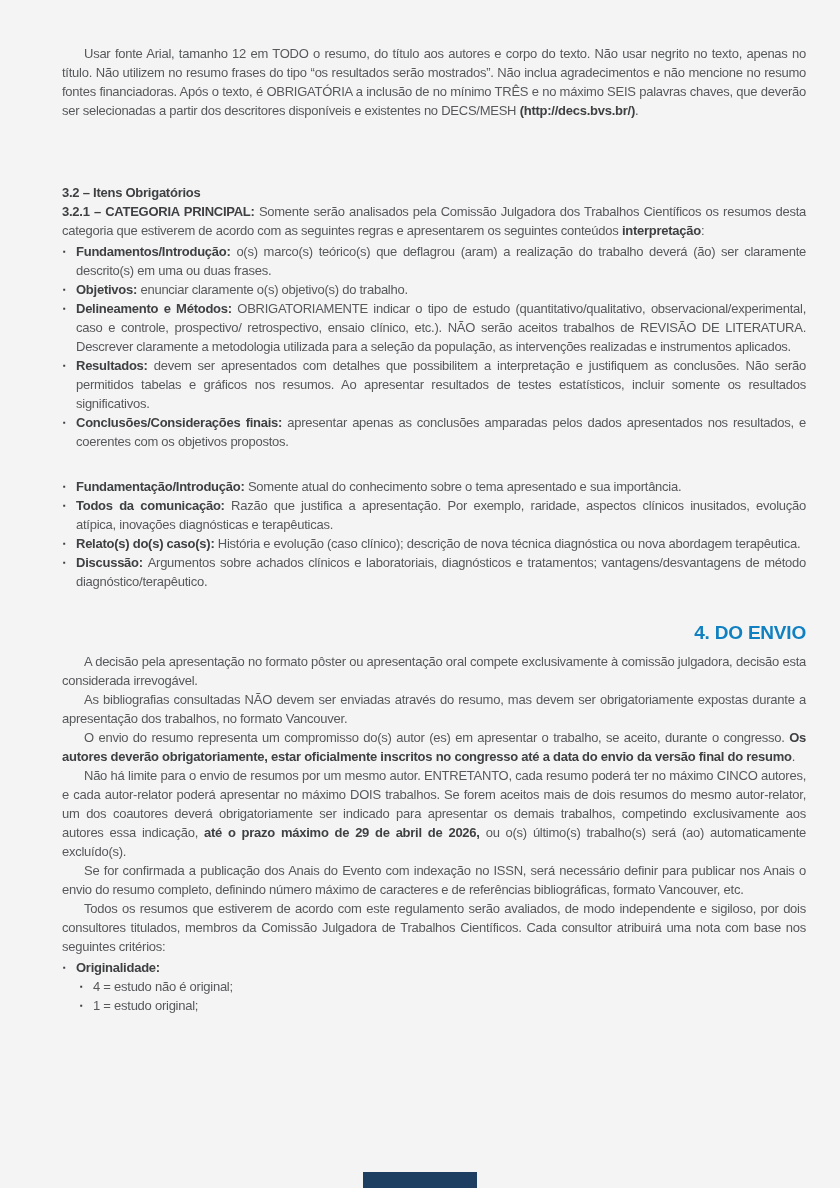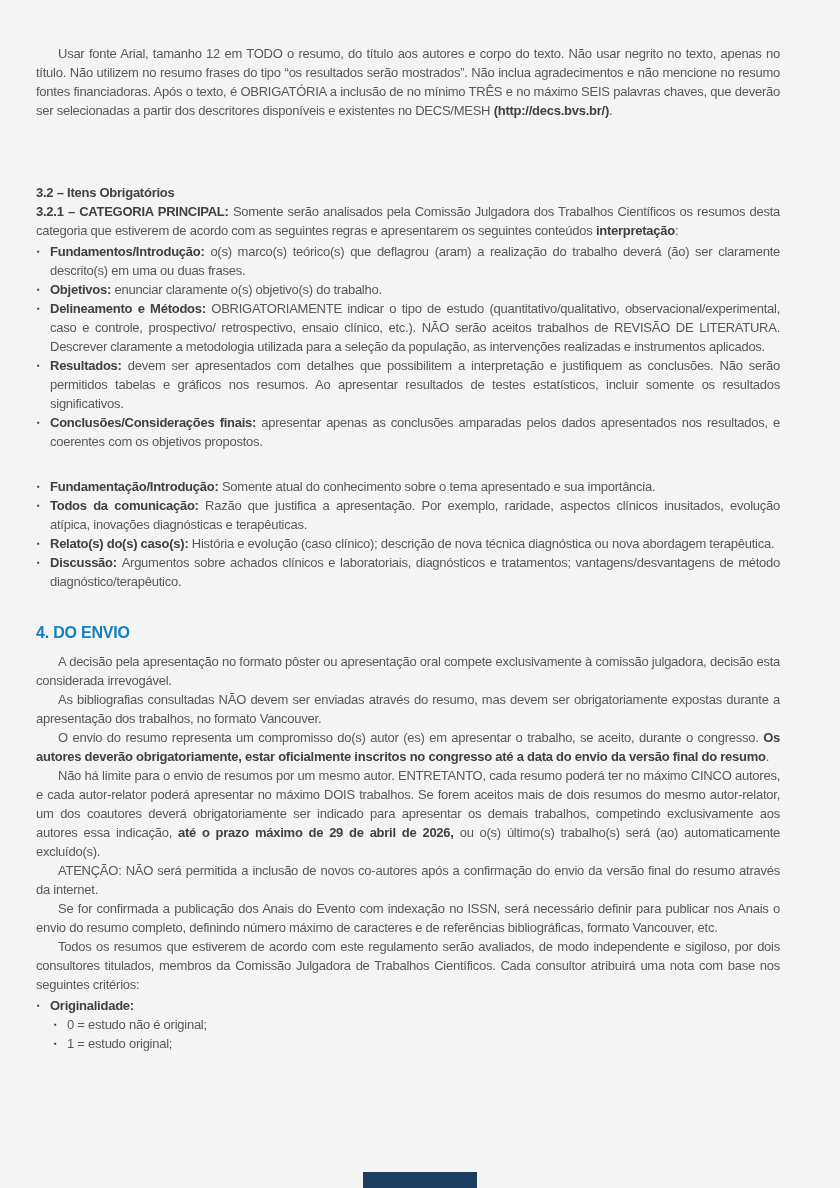--- a/index.html
+++ b/index.html
@@ -9,38 +9,39 @@
     font-family: "Liberation Sans", sans-serif;
     overflow: hidden;
   }
   #page {
     position: relative;
     width: 840px; height: 1188px;
     background: #f4f4f5;
   }
   #doc-body {
     position: absolute;
-    left: 36px; top: 44px;
+    left: 62px; top: 44px;
     width: 744px;
     font-size: 13px;
     line-height: 19px;
     letter-spacing: -0.25px;
     color: #57585a;
   }
   b { font-weight: bold; color: #3f4042; }
   .para { text-align: justify; }
   .para.indent { text-indent: 22px; }
   .subhead { font-weight: bold; color: #3f4042; margin-top: 37px; }
   .h-blue {
     color: #1180c1;
     font-weight: bold;
-    font-size: 16px;
+    font-size: 19px;
     line-height: 18px;
     letter-spacing: -0.2px;
     margin: 33px 0 10px 0;
+    text-align: right;
   }
   .h-blue b { color: #1180c1; }
   .li1 {
     position: relative;
     padding-left: 14px;
     text-align: justify;
   }
   .li2 {
     position: relative;
     margin-left: 17px;
@@ -81,21 +82,20 @@
       <div class="spacer"></div>
       <div class="li1"><span class="marker">▪</span><b>Fundamentação/Introdução: </b><span>Somente atual do conhecimento sobre o tema apresentado e sua importância.</span></div>
       <div class="li1"><span class="marker">▪</span><b>Todos da comunicação: </b><span>Razão que justifica a apresentação. Por exemplo, raridade, aspectos clínicos inusitados, evolução atípica, inovações diagnósticas e terapêuticas.</span></div>
       <div class="li1"><span class="marker">▪</span><b>Relato(s) do(s) caso(s): </b><span>História e evolução (caso clínico); descrição de nova técnica diagnóstica ou nova abordagem terapêutica.</span></div>
       <div class="li1"><span class="marker">▪</span><b>Discussão: </b><span>Argumentos sobre achados clínicos e laboratoriais, diagnósticos e tratamentos; vantagens/desvantagens de método diagnóstico/terapêutico.</span></div>
       <div class="h-blue"><b>4. DO ENVIO</b></div>
       <div class="para indent"><span>A decisão pela apresentação no formato pôster ou apresentação oral compete exclusivamente à comissão julgadora, decisão esta considerada irrevogável.</span></div>
       <div class="para indent"><span>As bibliografias consultadas NÃO devem ser enviadas através do resumo, mas devem ser obrigatoriamente expostas durante a apresentação dos trabalhos, no formato Vancouver.</span></div>
       <div class="para indent"><span>O envio do resumo representa um compromisso do(s) autor (es) em apresentar o trabalho, se aceito, durante o congresso. </span><b>Os autores deverão obrigatoriamente, estar oficialmente inscritos no congresso até a data do envio da versão final do resumo</b><span>.</span></div>
       <div class="para indent"><span>Não há limite para o envio de resumos por um mesmo autor. ENTRETANTO, cada resumo poderá ter no máximo CINCO autores, e cada autor-relator poderá apresentar no máximo DOIS trabalhos. Se forem aceitos mais de dois resumos do mesmo autor-relator, um dos coautores deverá obrigatoriamente ser indicado para apresentar os demais trabalhos, competindo exclusivamente aos autores essa indicação, </span><b>até o prazo máximo de 29 de abril de 2026,</b><span> ou o(s) último(s) trabalho(s) será (ao) automaticamente excluído(s).</span></div>
-      <div class="para indent"><span>ATENÇÃO: NÃO será permitida a inclusão de novos co-autores após a confirmação do envio da versão final do resumo através da internet.</span></div>
       <div class="para indent"><span>Se for confirmada a publicação dos Anais do Evento com indexação no ISSN, será necessário definir para publicar nos Anais o envio do resumo completo, definindo número máximo de caracteres e de referências bibliográficas, formato Vancouver, etc.</span></div>
       <div class="para indent"><span>Todos os resumos que estiverem de acordo com este regulamento serão avaliados, de modo independente e sigiloso, por dois consultores titulados, membros da Comissão Julgadora de Trabalhos Científicos. Cada consultor atribuirá uma nota com base nos seguintes critérios:</span></div>
       <div class="li1"><span class="marker">▪</span><b>Originalidade:</b></div>
-      <div class="li2"><span class="marker">▪</span><span>0 = estudo não é original;</span></div>
+      <div class="li2"><span class="marker">▪</span><span>4 = estudo não é original;</span></div>
       <div class="li2"><span class="marker">▪</span><span>1 = estudo original;</span></div>
     </div>
   <div id="footer-bar" style="background: rgb(29, 61, 97);"></div>
 </div>
 
 </body></html>

